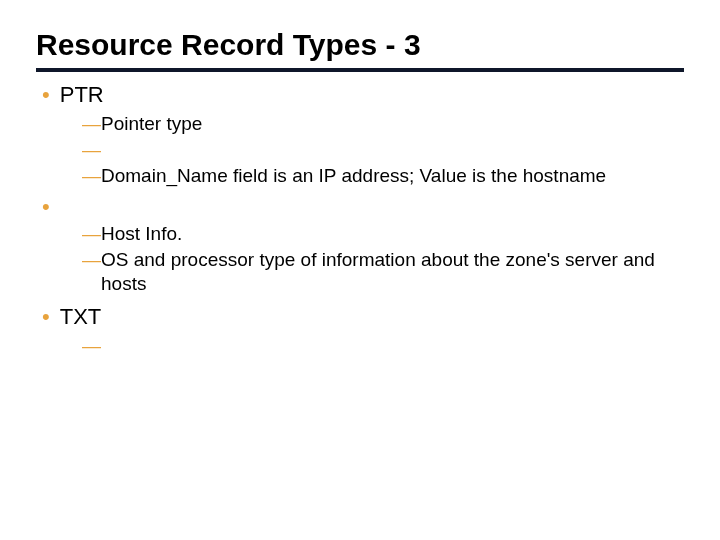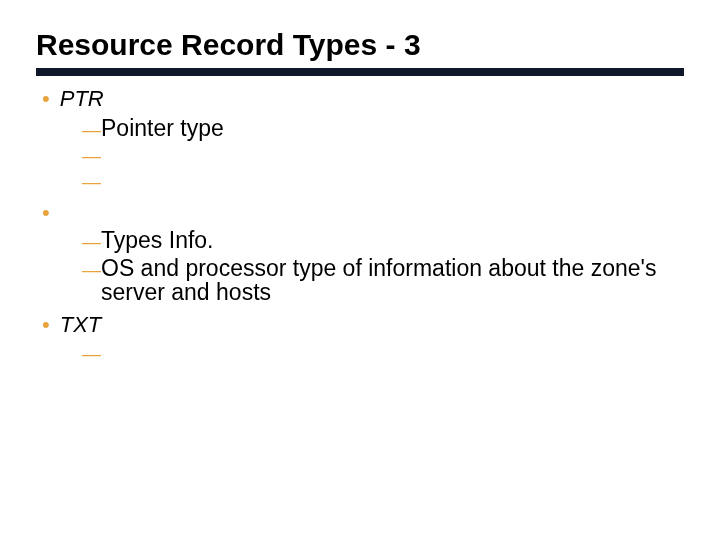--- a/index.html
+++ b/index.html
@@ -9,56 +9,55 @@
     background: #ffffff;
     font-family: Verdana, Geneva, sans-serif;
     color: #000000;
     padding: 28px 36px 28px 36px;
   }
   .title {
     font-weight: 900;
     font-size: 30px;
     letter-spacing: 0px;
     padding-bottom: 6px;
-    border-bottom: 8px solid #0f172a;
+    border-bottom: 4px solid #0f172a;
     margin-bottom: 10px;
     font-family: Arial, Helvetica, sans-serif;
   }
   .bullet-row {
     display: flex;
     align-items: baseline;
     margin-top: 6px;
     margin-bottom: 4px;
     padding-left: 6px;
   }
   .bullet-dot {
     color: #e8a33d;
     font-size: 22px;
     line-height: 22px;
     margin-right: 10px;
   }
   .bullet-text {
     font-size: 22px;
     line-height: 26px;
-    font-style: italic;
   }
   .sub-row {
     display: flex;
     align-items: baseline;
     padding-left: 46px;
     margin-top: 2px;
   }
   .dash {
     color: #e8a33d;
     font-size: 19px;
     line-height: 24px;
     margin-right: 0px;
   }
   .sub-text {
-    font-size: 23px;
+    font-size: 19px;
     line-height: 24px;
     max-width: 580px;
   }
   .section-gap {
     margin-top: 8px;
   }
 </style>
 </head>
 <body>
 
@@ -70,28 +69,29 @@
 </div>
 <div class="sub-row">
   <span class="dash">—</span>
   <span class="sub-text">Pointer type</span>
 </div>
 <div class="sub-row">
   <span class="dash">—</span>
 </div>
 <div class="sub-row">
   <span class="dash">—</span>
+  <span class="sub-text">Domain_Name field is an IP address; Value is the hostname</span>
 </div>
 
 <div class="bullet-row section-gap">
   <span class="bullet-dot">•</span>
 </div>
 <div class="sub-row">
   <span class="dash">—</span>
-  <span class="sub-text">Types Info.</span>
+  <span class="sub-text">Host Info.</span>
 </div>
 <div class="sub-row">
   <span class="dash">—</span>
   <span class="sub-text">OS and processor type of information about the zone's server and hosts</span>
 </div>
 
 <div class="bullet-row section-gap">
   <span class="bullet-dot">•</span>
   <span class="bullet-text">TXT</span>
 </div>

